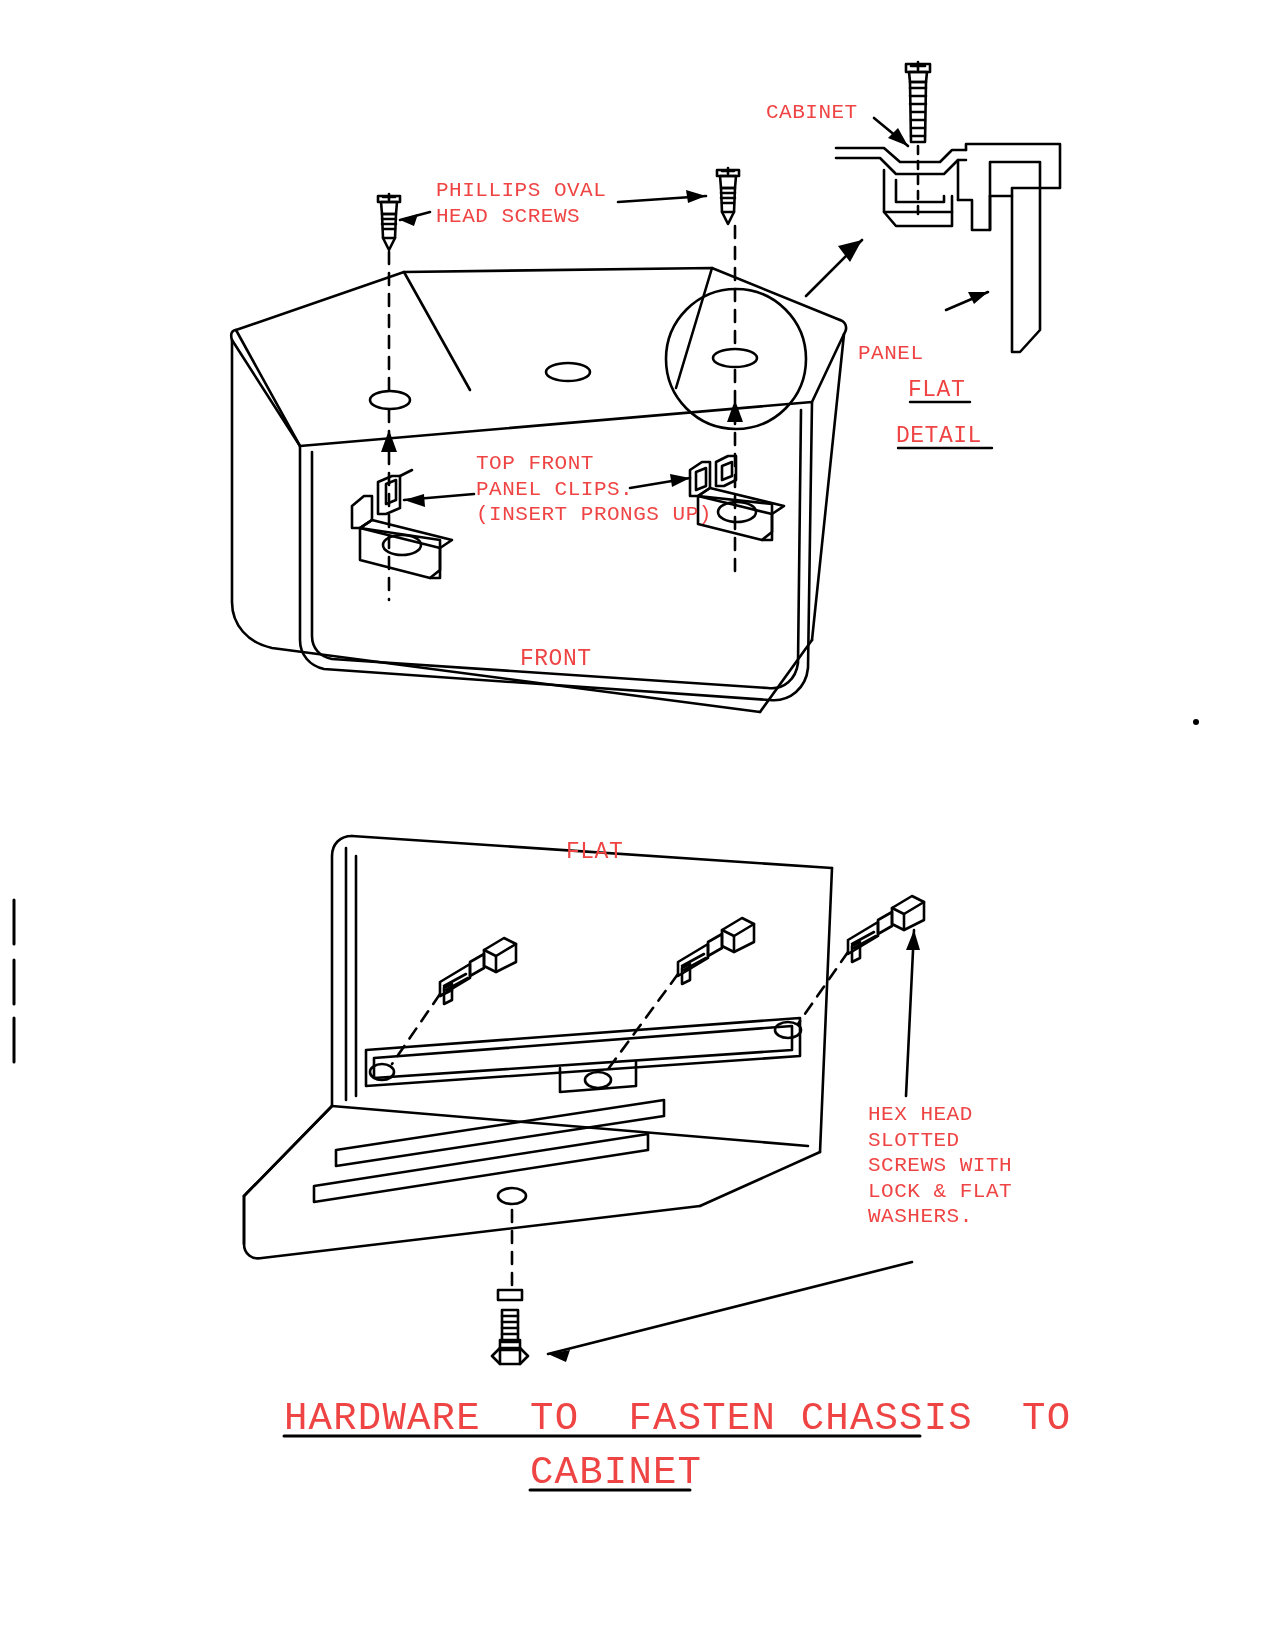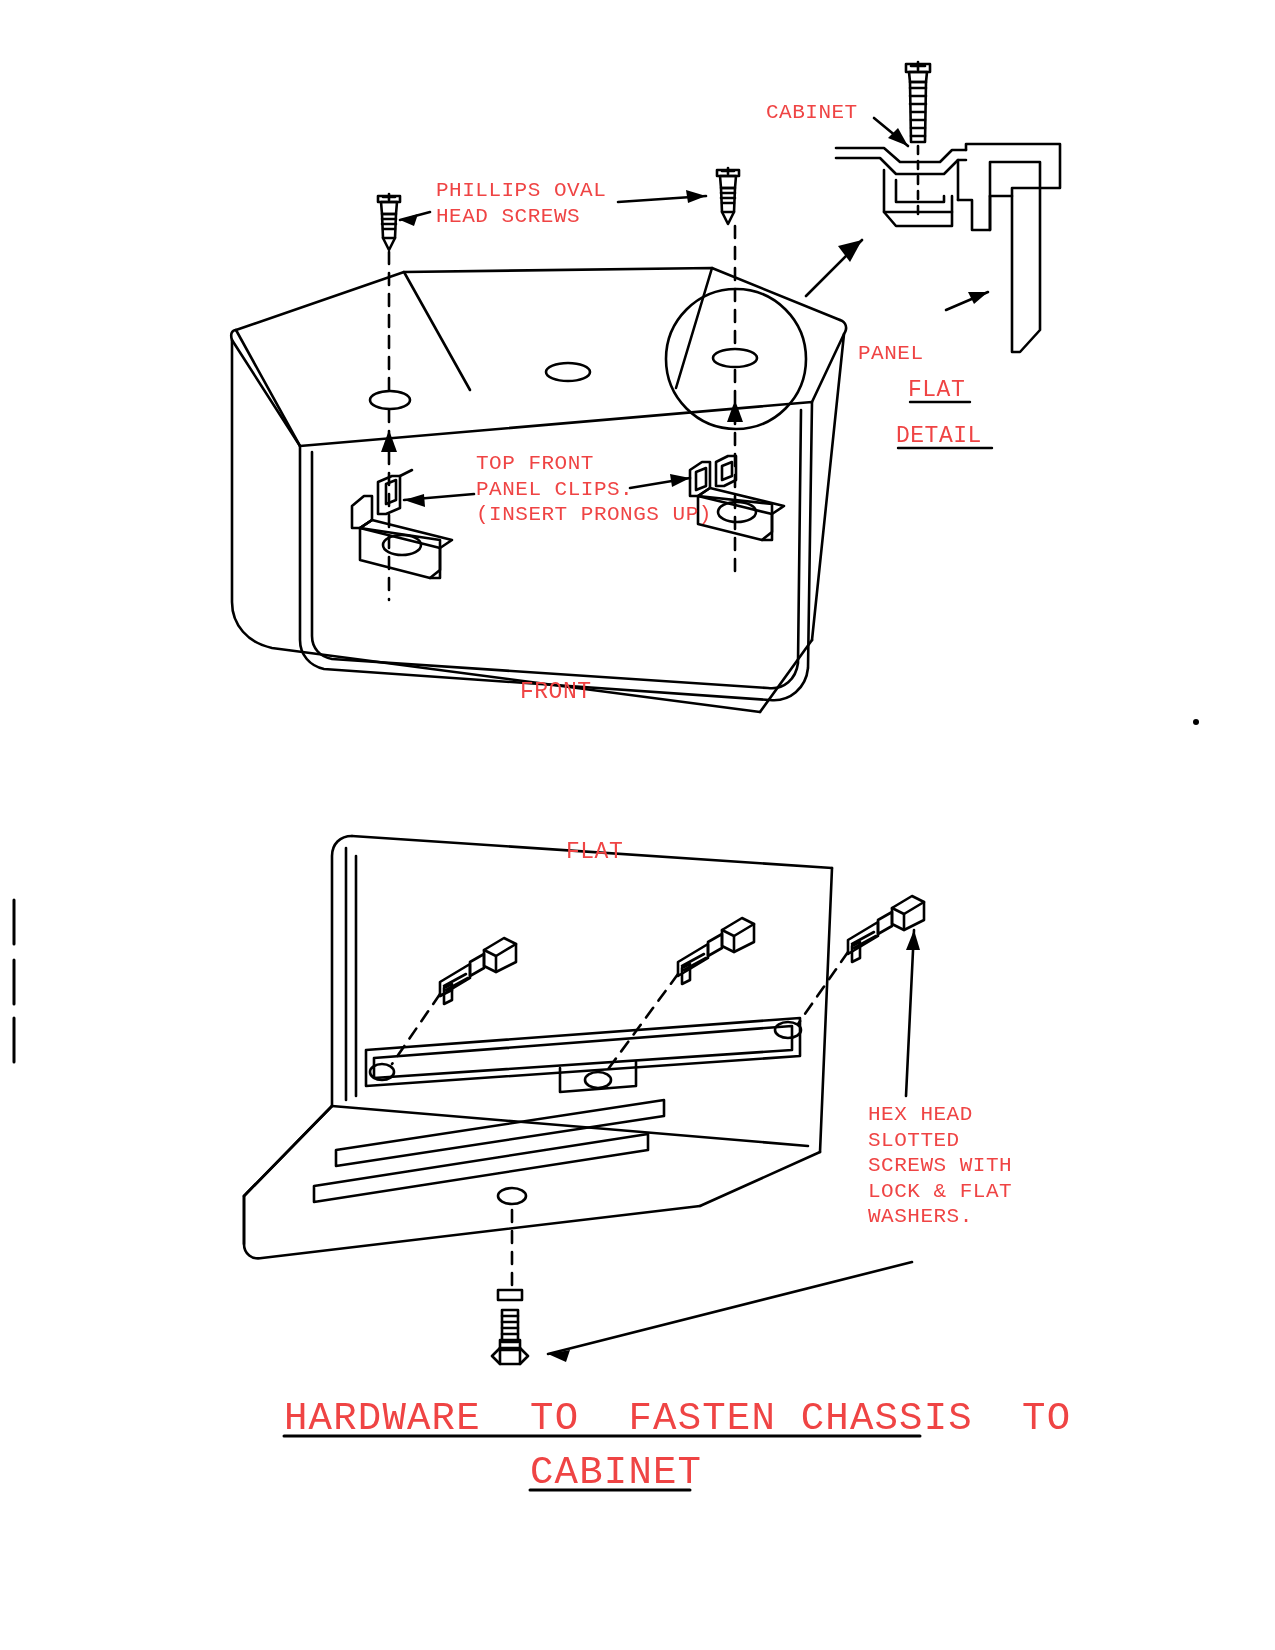--- a/index.html
+++ b/index.html
@@ -273,21 +273,21 @@
     <path d="M898,448 L992,448" stroke-width="2.4"></path>
   </svg>
 
   <div class="lbl lbl-md" style="left:436px; top:178px;">PHILLIPS OVAL
 HEAD SCREWS</div>
 
   <div class="lbl lbl-md" style="left:476px; top:451px;">TOP FRONT
 PANEL CLIPS.
 (INSERT PRONGS UP)</div>
 
-  <div class="lbl lbl-lg" style="left:520px; top:645px;margin-top:33px;">FRONT</div>
+  <div class="lbl lbl-lg" style="left:520px; top:645px;">FRONT</div>
 
   <div class="lbl lbl-md" style="left:766px; top:100px;">CABINET</div>
 
   <div class="lbl lbl-md" style="left:858px; top:304px;margin-top:37px;">PANEL</div>
 
   <div class="lbl lbl-lg" style="left:908px; top:376px;">FLAT</div>
 
   <div class="lbl lbl-lg" style="left:896px; top:422px;">DETAIL</div>
 
   <div class="lbl lbl-lg" style="left:566px; top:838px;">FLAT</div>

